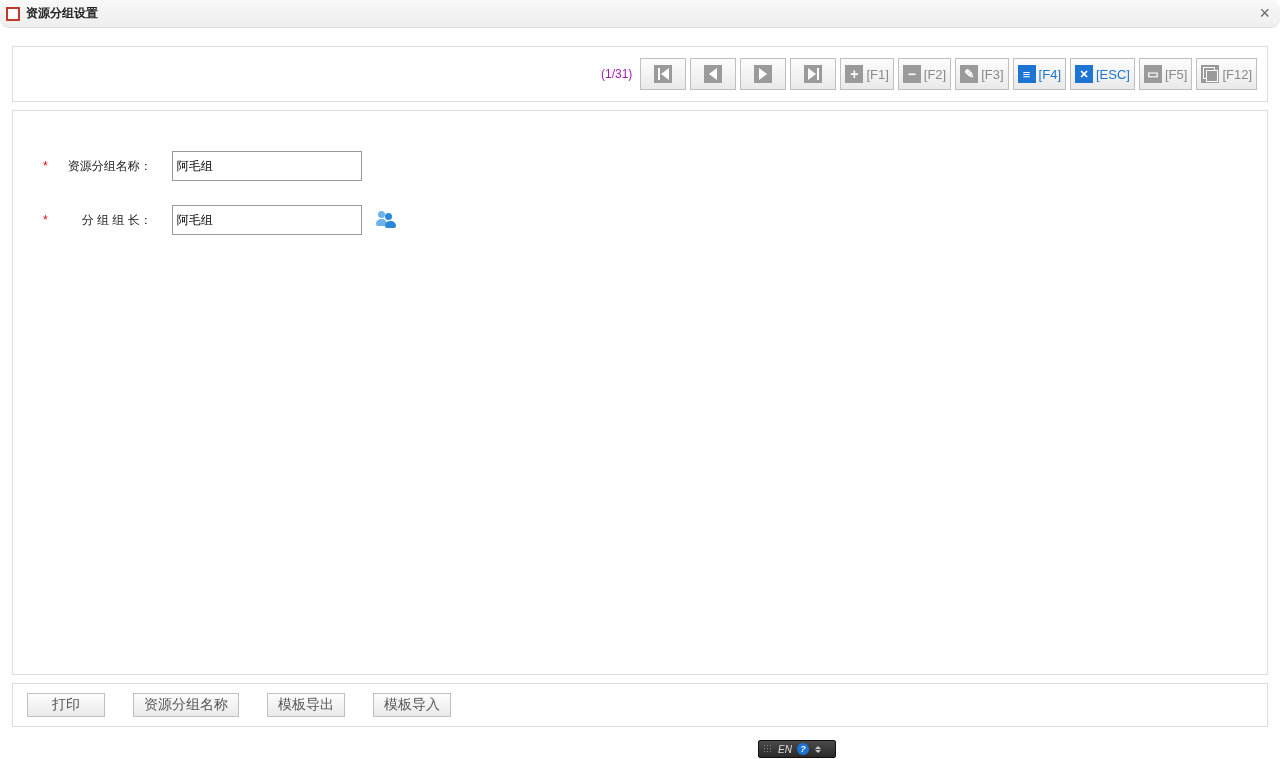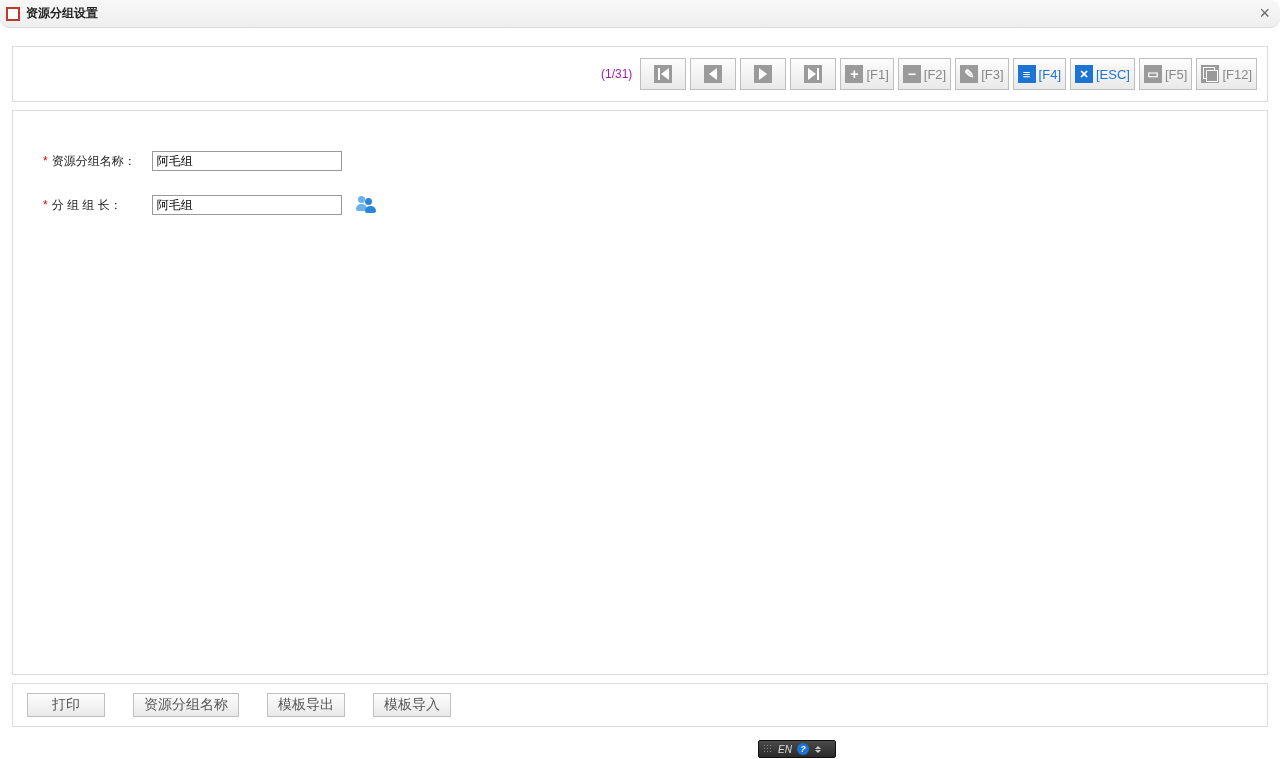--- a/index.html
+++ b/index.html
@@ -24,22 +24,22 @@
   .arr-first::after { content:""; border-top:6px solid transparent; border-bottom:6px solid transparent; border-right:8px solid #fff; }
   .arr-prev { border-top:6px solid transparent; border-bottom:6px solid transparent; border-right:8px solid #fff; }
   .arr-next { border-top:6px solid transparent; border-bottom:6px solid transparent; border-left:8px solid #fff; }
   .arr-last { display:flex; align-items:center; }
   .arr-last::before { content:""; border-top:6px solid transparent; border-bottom:6px solid transparent; border-left:8px solid #fff; }
   .arr-last::after { content:""; width:2px; height:12px; background:#fff; margin-left:1px;}
 
   .form-panel { margin: 0 12px 8px 12px; border: 1px solid #dcdcdc; background: #fff; height: 565px; padding: 40px 30px; }
   .form-row { display: flex; align-items: center; margin-bottom: 24px; }
   .req { color: #d00; margin-right: 4px; }
-  .form-label { width: 100px; text-align: left; color: #222; }
-  .form-input { width: 190px; height: 20px; border: 1px solid #999; padding: 4px 4px; font-size: 12px; margin-left: 0; }
+  .form-label { width: 100px; text-align: right; color: #222; }
+  .form-input { width: 190px; height: 30px; border: 1px solid #999; padding: 4px 4px; font-size: 12px; margin-left: 20px; }
   .people-icon { margin-left: 14px; width: 22px; height: 18px; position: relative; cursor:pointer; }
   .people-icon .p1, .people-icon .p2 { position:absolute; }
   .people-icon .h { width:7px; height:7px; border-radius:50%; background:#2b88d8; }
   .people-icon .b { width:11px; height:7px; border-radius:5px 5px 2px 2px; background:#2b88d8; }
   .people-icon .p1 { left:0; top:0; }
   .people-icon .p1 .h { margin:0 auto; background:#6bb1ea;}
   .people-icon .p1 .b { background:#6bb1ea; margin-top:1px;}
   .people-icon .p2 { left:9px; top:2px; }
   .people-icon .p2 .b { margin-top:1px; }
 

